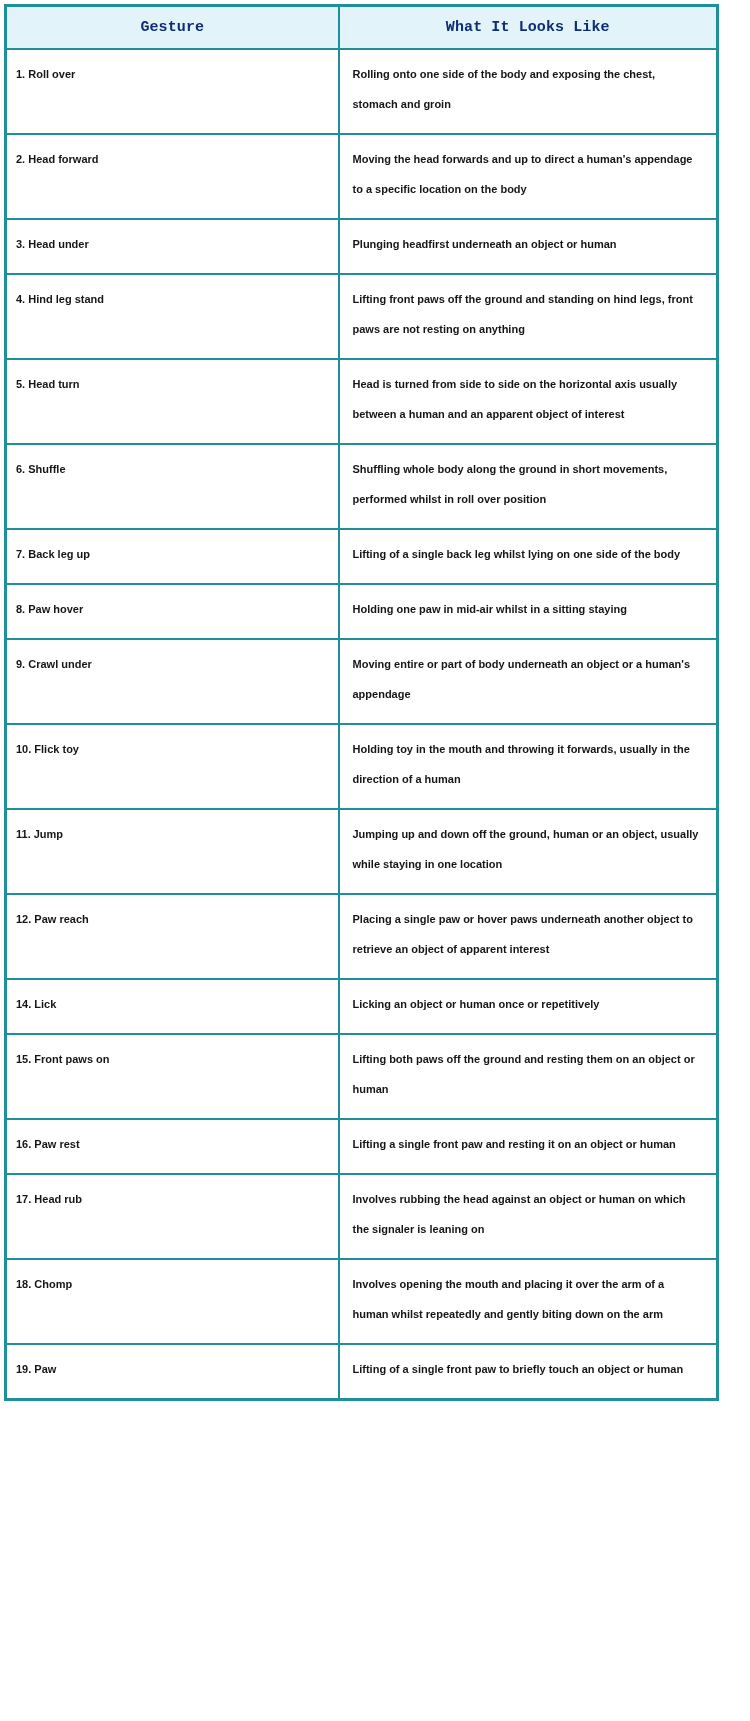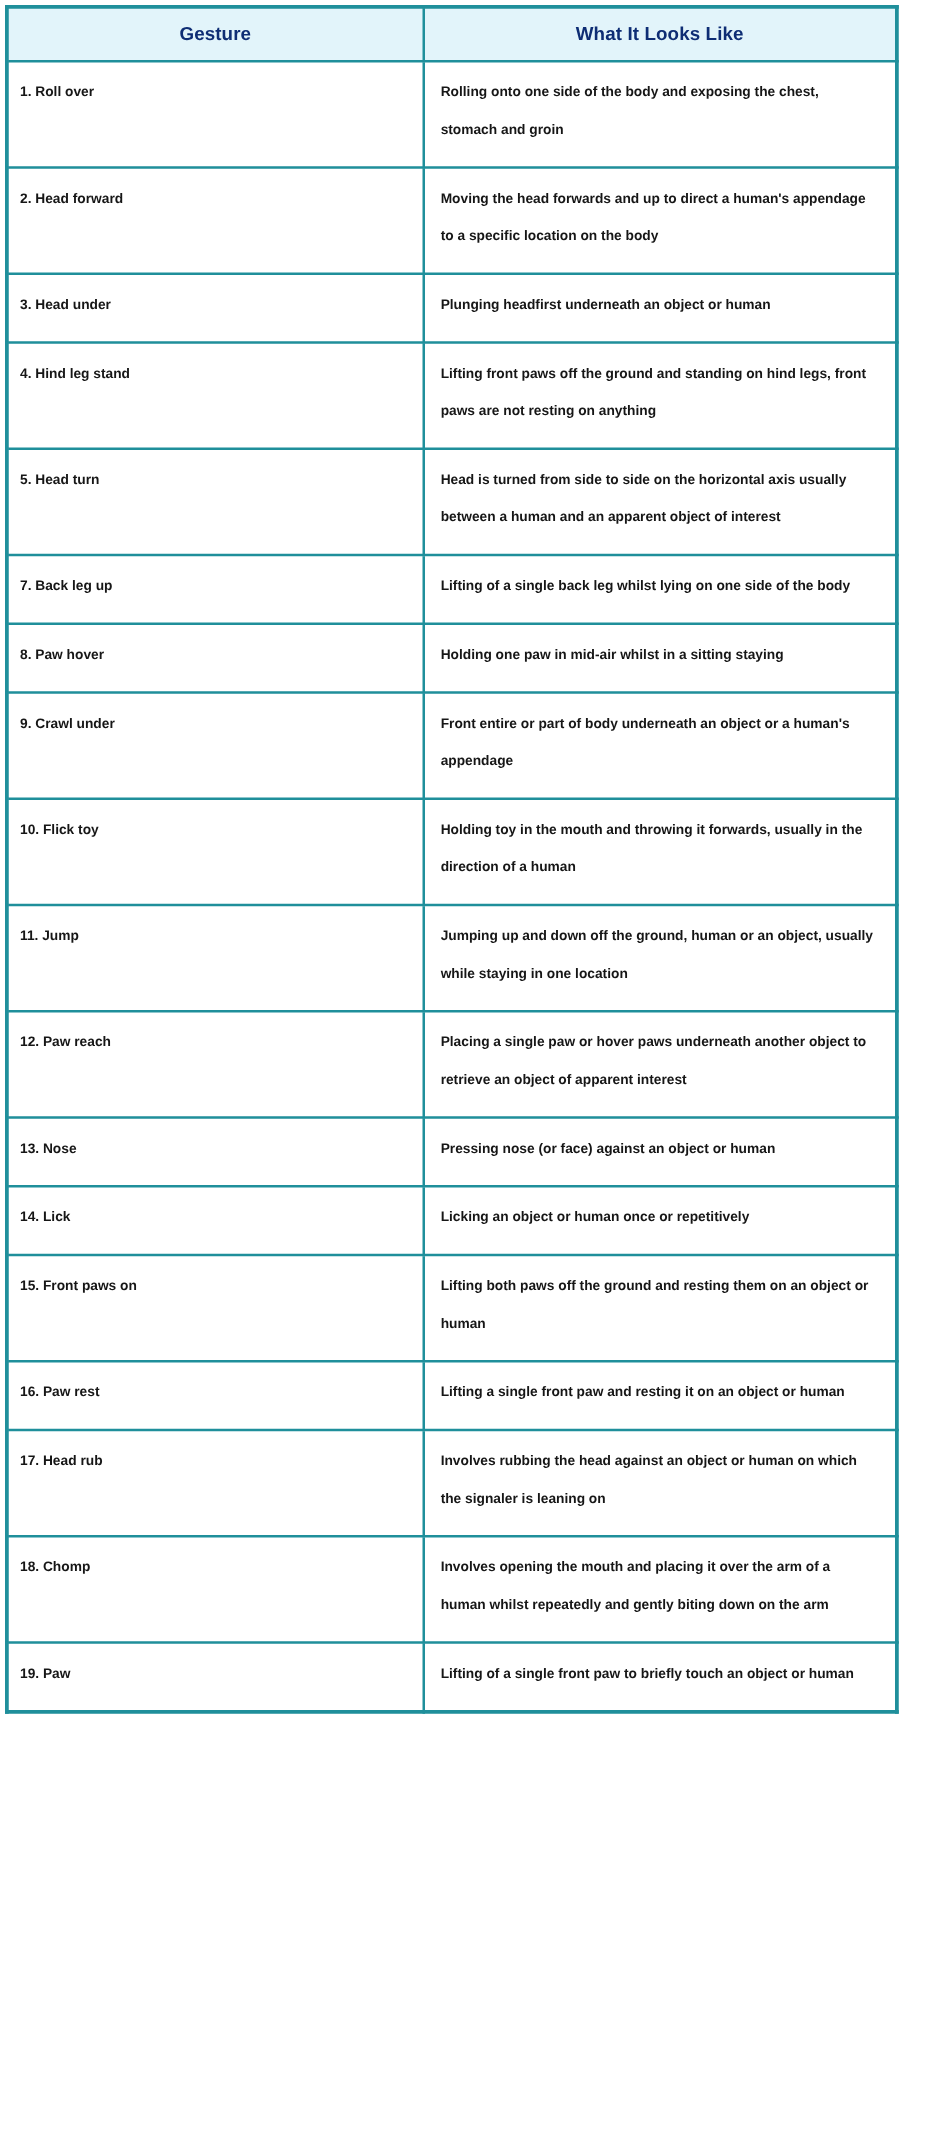--- a/index.html
+++ b/index.html
@@ -27,20 +27,21 @@
     table-layout: fixed;
     border: 3px solid #1f8f9b;
     background: #ffffff;
   }
 
   table.gesture-table col.col-gesture { width: 333px; }
   table.gesture-table col.col-desc    { width: 379px; }
 
   thead tr.header-row {
     background: #fde047;
+    font-family: Liberation Mono, monospace;
   }
 
   thead th {
     border: 2px solid #1f8f9b;
     background: #e2f4fa;
     color: #0e2d74;
     font-size: 15px;
     font-weight: bold;
     text-align: center;
     letter-spacing: 0.1px;
@@ -99,46 +100,46 @@
         </tr>
         <tr class="body-row">
           <td class="cell-gesture">4. Hind leg stand</td>
           <td class="cell-desc">Lifting front paws off the ground and standing on hind legs, front paws are not resting on anything</td>
         </tr>
         <tr class="body-row">
           <td class="cell-gesture">5. Head turn</td>
           <td class="cell-desc">Head is turned from side to side on the horizontal axis usually between a human and an apparent object of interest</td>
         </tr>
         <tr class="body-row">
+          <td class="cell-gesture">6. Shuffle</td>
+          <td class="cell-desc">Shuffling whole body along the ground in short movements, performed whilst in roll over position</td>
+        </tr>
+        <tr class="body-row">
           <td class="cell-gesture">7. Back leg up</td>
           <td class="cell-desc">Lifting of a single back leg whilst lying on one side of the body</td>
         </tr>
         <tr class="body-row">
           <td class="cell-gesture">8. Paw hover</td>
           <td class="cell-desc">Holding one paw in mid-air whilst in a sitting staying</td>
         </tr>
         <tr class="body-row">
           <td class="cell-gesture">9. Crawl under</td>
-          <td class="cell-desc">Front entire or part of body underneath an object or a human's appendage</td>
+          <td class="cell-desc">Moving entire or part of body underneath an object or a human's appendage</td>
         </tr>
         <tr class="body-row">
           <td class="cell-gesture">10. Flick toy</td>
           <td class="cell-desc">Holding toy in the mouth and throwing it forwards, usually in the direction of a human</td>
         </tr>
         <tr class="body-row">
           <td class="cell-gesture">11. Jump</td>
           <td class="cell-desc">Jumping up and down off the ground, human or an object, usually while staying in one location</td>
         </tr>
         <tr class="body-row">
           <td class="cell-gesture">12. Paw reach</td>
           <td class="cell-desc">Placing a single paw or hover paws underneath another object to retrieve an object of apparent interest</td>
-        </tr>
-        <tr class="body-row">
-          <td class="cell-gesture">13. Nose</td>
-          <td class="cell-desc">Pressing nose (or face) against an object or human</td>
         </tr>
         <tr class="body-row">
           <td class="cell-gesture">14. Lick</td>
           <td class="cell-desc">Licking an object or human once or repetitively</td>
         </tr>
         <tr class="body-row">
           <td class="cell-gesture">15. Front paws on</td>
           <td class="cell-desc">Lifting both paws off the ground and resting them on an object or human</td>
         </tr>
         <tr class="body-row">

